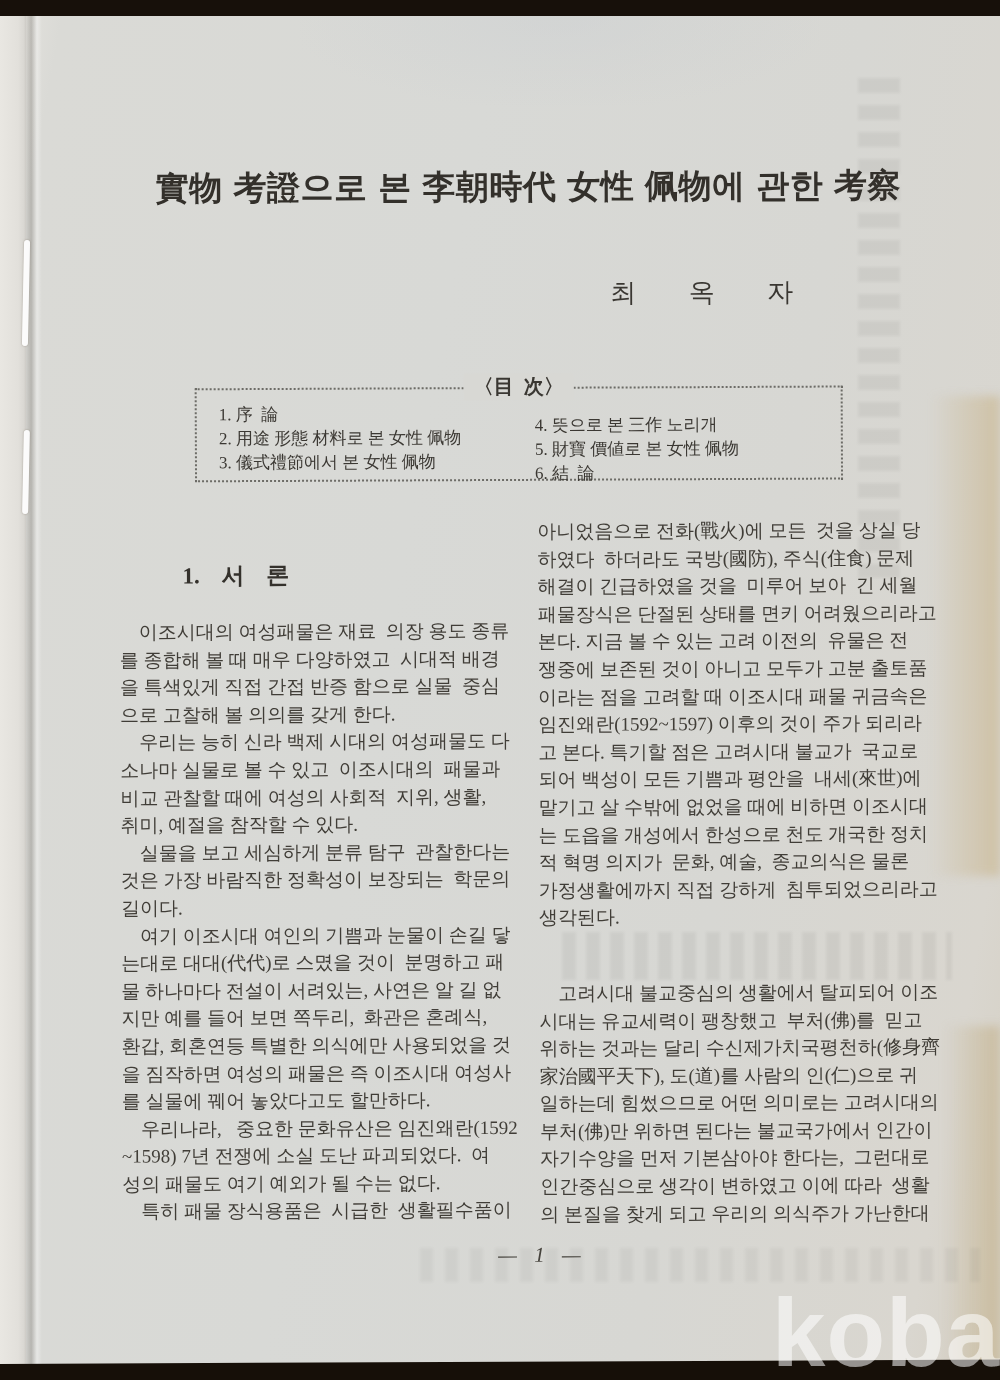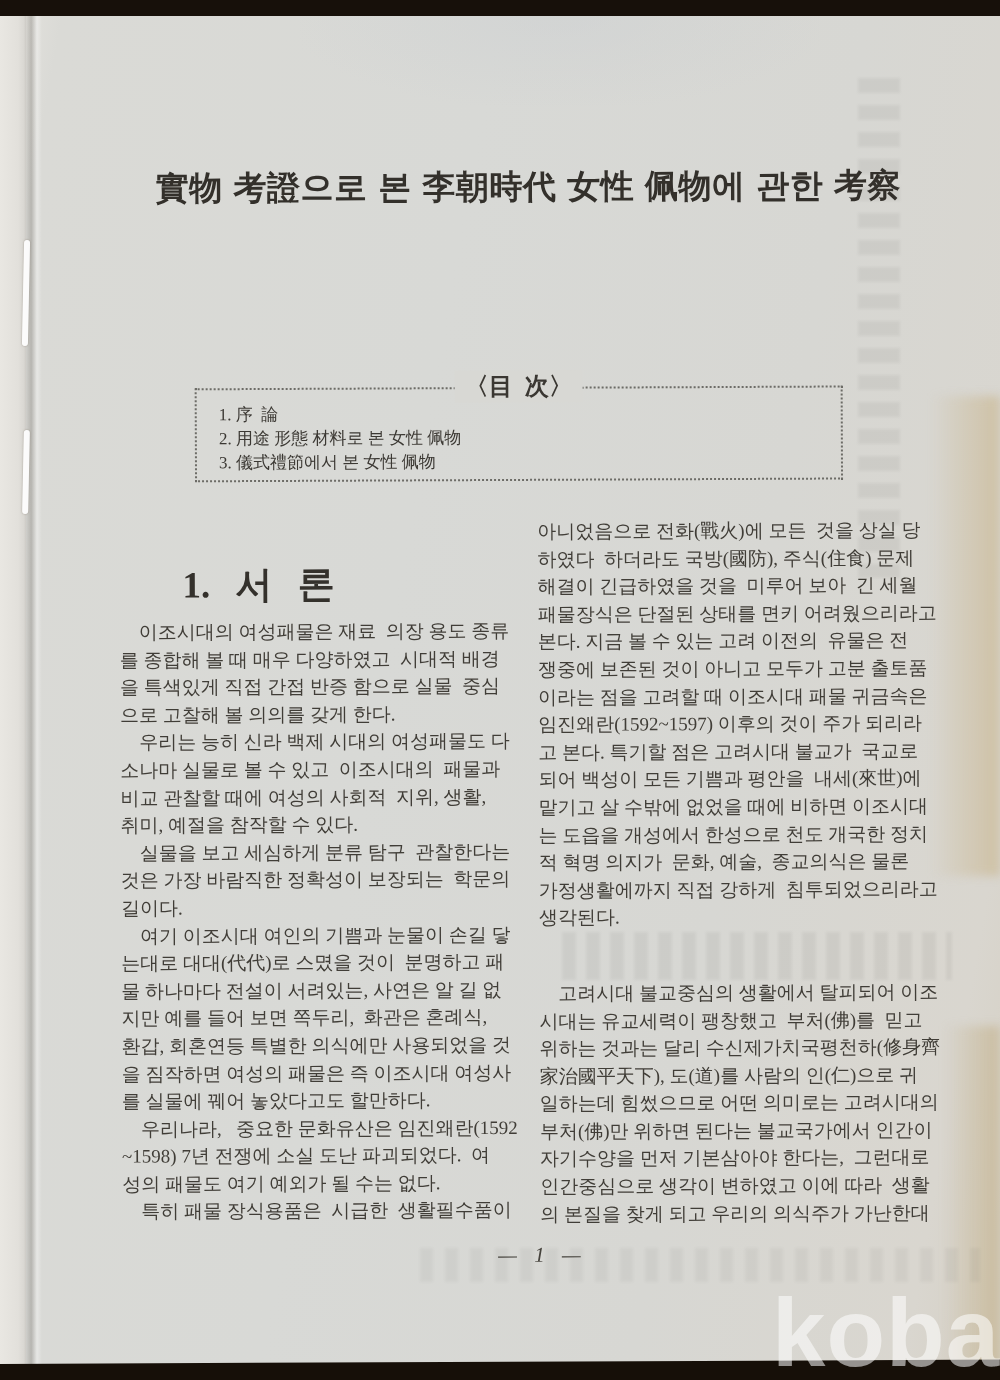--- a/index.html
+++ b/index.html
@@ -39,26 +39,26 @@
     background:repeating-linear-gradient(90deg,#4a4a46 0 13px,transparent 13px 25px);}
   
   .content{position:absolute;inset:0;transform:rotate(-0.25deg);color:#3b3833;}
   .title{position:absolute;left:158px;top:149px;font-size:33px;font-weight:700;
     letter-spacing:0.5px;word-spacing:2px;white-space:pre;color:#33302b;}
   .author{position:absolute;left:612px;top:260px;font-size:26px;font-weight:500;
     word-spacing:46px;white-space:pre;color:#3a3732;}
   .toc-box{position:absolute;left:196px;top:371px;width:644px;height:90px;
     border:2px dotted #6d6c67;}
   .toc-header{position:absolute;left:50%;top:0;transform:translate(-50%,-58%);
-    background:#d8d8d4;padding:0 10px;font-size:24px;font-weight:600;white-space:pre;color:#3a3732;}
+    background:#d8d8d4;padding:0 10px;font-size:20px;font-weight:600;white-space:pre;color:#3a3732;}
   .toc-col{position:absolute;font-size:17px;line-height:24px;}
   .toc-col.l{left:22px;top:13px;}
   .toc-col.r{left:338px;top:25px;}
   .toc-item{white-space:pre;}
-  .heading{position:absolute;left:183px;top:543px;font-size:37px;font-weight:700;
+  .heading{position:absolute;left:183px;top:543px;font-size:23px;font-weight:700;
     word-spacing:16px;white-space:pre;color:#34312c;}
   .col{position:absolute;width:410px;font-size:19px;line-height:27.6px;color:#403d37;}
   .col.left{left:120px;top:601px;}
   .col.right{left:538px;top:502px;}
   .line{white-space:pre;}
   .para-gap{height:48px;}
   .pageno{position:absolute;left:80px;right:0;top:1227px;text-align:center;
     font-size:21px;font-style:italic;letter-spacing:6px;color:#45423c;white-space:pre;}
   
   .page-edge{position:absolute;left:-6px;right:-6px;bottom:12px;height:3px;
@@ -80,27 +80,33 @@
     <div class="stitch s2"></div>
     <div class="stain right-mid"></div>
     <div class="stain right-low"></div>
     <div class="stain top-soft"></div>
     <div class="ghost col-right"></div>
     <div class="ghost gap-right"></div>
     <div class="ghost bottom"></div>
 
     <div class="content">
       <div class="title">實物 考證으로 본 李朝時代 女性 佩物에 관한 考察</div>
+      <div class="author">최 옥 자</div>
 
       <div class="toc-box">
         <span class="toc-header">〈目  次〉</span>
         <div class="toc-col l">
             <div class="toc-item">1. 序  論</div>
             <div class="toc-item">2. 用途 形態 材料로 본 女性 佩物</div>
             <div class="toc-item">3. 儀式禮節에서 본 女性 佩物</div>
+          </div>
+        <div class="toc-col r">
+            <div class="toc-item">4. 뜻으로 본 三作 노리개</div>
+            <div class="toc-item">5. 財寶 價値로 본 女性 佩物</div>
+            <div class="toc-item">6. 結  論</div>
           </div>
       </div>
 
       <div class="heading">1. 서 론</div>
 
       <div class="col left">
           <div class="line">　이조시대의 여성패물은 재료  의장 용도 종류</div>
           <div class="line">를 종합해 볼 때 매우 다양하였고  시대적 배경</div>
           <div class="line">을 특색있게 직접 간접 반증 함으로 실물  중심</div>
           <div class="line">으로 고찰해 볼 의의를 갖게 한다.</div>

